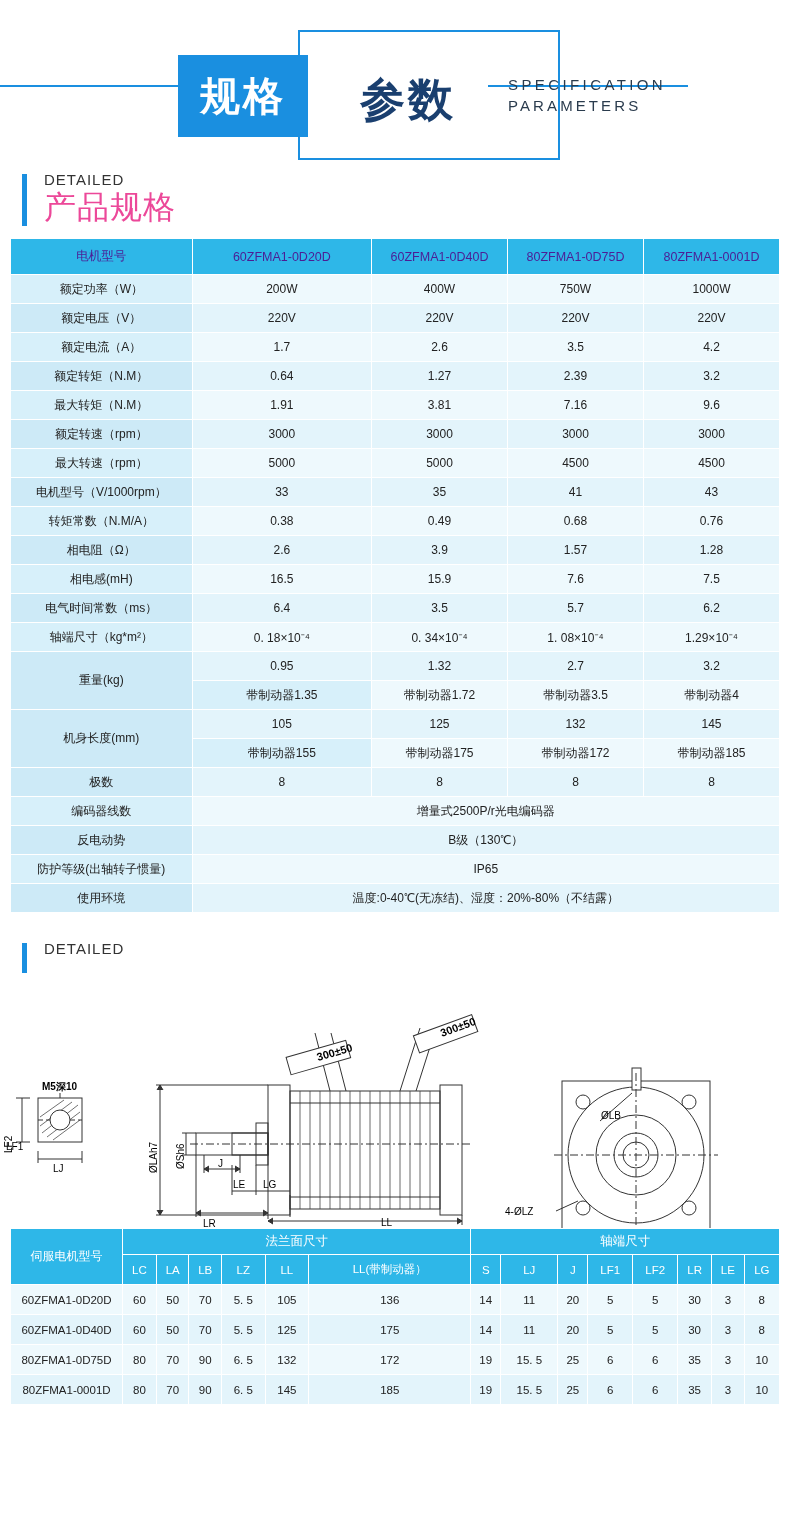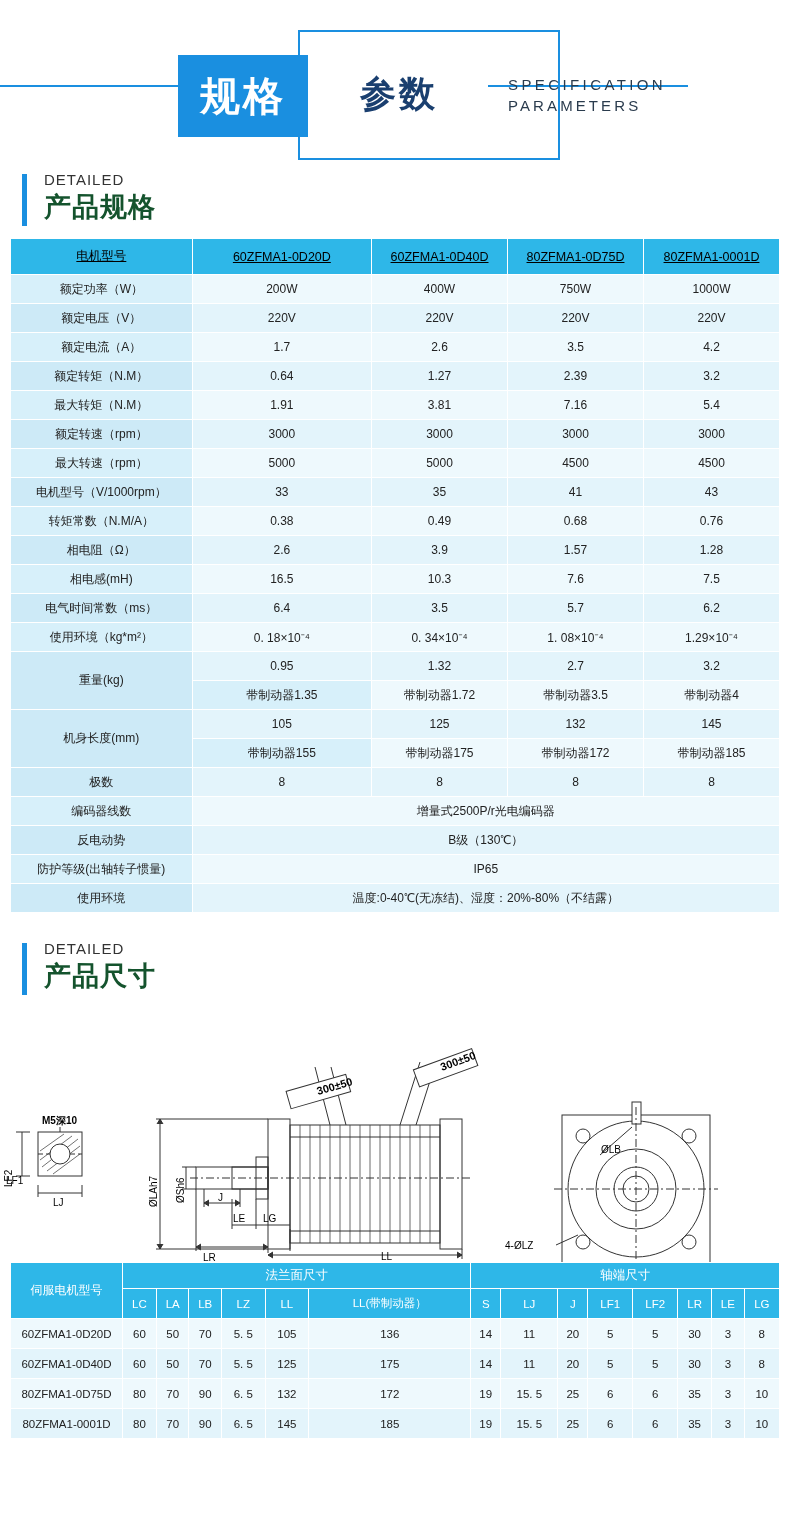--- a/index.html
+++ b/index.html
@@ -52,21 +52,21 @@
     text-align: center;
     color: #fff;
     font-size: 40px;
     letter-spacing: 3px;
     font-weight: bold;
   }
   .banner-cn2 {
     position: absolute;
     left: 360px; top: 70px;
     color: #1a3f6f;
-    font-size: 36px;
+    font-size: 45px;
     letter-spacing: 3px;
     font-weight: bold;
   }
   .banner-en {
     position: absolute;
     left: 508px; top: 74px;
     color: #2a3b4d;
     font-size: 15px;
     letter-spacing: 3.4px;
     line-height: 21px;
@@ -85,23 +85,23 @@
     width: 5px; height: 52px;
     background: #1a8fe0;
   }
   .sect-title .en {
     font-size: 15px;
     color: #333;
     letter-spacing: 1px;
     line-height: 20px;
   }
   .sect-title .cn {
-    font-size: 27px;
-    color: #14532d;
-    font-weight: bold;
+    font-size: 32px;
+    color: #ec4899;
+    font-weight: normal;
     line-height: 34px;
     letter-spacing: 1px;
   }
 
   
   .spec-wrap { padding: 0 10px; }
   table.spec {
     width: 770px;
     border-collapse: collapse;
     font-size: 12px;
@@ -109,25 +109,24 @@
   }
   table.spec th, table.spec td {
     border: 1px solid #ffffff;
     text-align: center;
     vertical-align: middle;
     padding: 0;
     height: 29px;
   }
   table.spec thead th {
     background: #2eb7e8;
-    color: #000000;
+    color: #4c1d95;
     font-weight: normal;
     height: 36px;
     font-size: 12.5px;
-    text-decoration: underline;
   }
   table.spec tbody tr td:first-child {
     background: #d7f0fa;
     width: 192px;
   }
   table.spec tbody td {
     background: #eef9fd;
     width: 144px;
   }
   table.spec tbody tr:nth-child(even) td { background: #e3f4fb; }
@@ -240,21 +239,21 @@
             <td>0.64</td>
             <td>1.27</td>
             <td>2.39</td>
             <td>3.2</td>
           </tr>
         <tr>
             <td>最大转矩（N.M）</td>
             <td>1.91</td>
             <td>3.81</td>
             <td>7.16</td>
-            <td>5.4</td>
+            <td>9.6</td>
           </tr>
         <tr>
             <td>额定转速（rpm）</td>
             <td>3000</td>
             <td>3000</td>
             <td>3000</td>
             <td>3000</td>
           </tr>
         <tr>
             <td>最大转速（rpm）</td>
@@ -280,33 +279,33 @@
         <tr>
             <td>相电阻（Ω）</td>
             <td>2.6</td>
             <td>3.9</td>
             <td>1.57</td>
             <td>1.28</td>
           </tr>
         <tr>
             <td>相电感(mH)</td>
             <td>16.5</td>
-            <td>10.3</td>
+            <td>15.9</td>
             <td>7.6</td>
             <td>7.5</td>
           </tr>
         <tr>
             <td>电气时间常数（ms）</td>
             <td>6.4</td>
             <td>3.5</td>
             <td>5.7</td>
             <td>6.2</td>
           </tr>
         <tr>
-            <td>使用环境（kg*m²）</td>
+            <td>轴端尺寸（kg*m²）</td>
             <td>0. 18×10⁻⁴</td>
             <td>0. 34×10⁻⁴</td>
             <td>1. 08×10⁻⁴</td>
             <td>1.29×10⁻⁴</td>
           </tr>
 
         <tr class="sub2">
           <td rowspan="2">重量(kg)</td>
           <td>0.95</td>
           <td>1.32</td>
@@ -358,21 +357,20 @@
           <td>使用环境</td>
           <td colspan="4">温度:0-40℃(无冻结)、湿度：20%-80%（不结露）</td>
         </tr>
       </tbody>
     </table>
   </div>
 
   <div class="sect-title" style="margin-top:26px;">
     <div class="bar"></div>
     <div class="en">DETAILED</div>
-    <div class="cn">产品尺寸</div>
   </div>
 
   <div class="draw-area">
     <svg width="790" height="255" viewBox="0 0 790 255">
       <g stroke="#333" fill="none" stroke-width="1">
 
         <rect x="38" y="125" width="44" height="44" stroke="#333"></rect>
         <line x1="38" y1="147" x2="82" y2="147" stroke="#333" stroke-dasharray="5 3"></line>
         <g stroke="#333" stroke-width="0.7">
           <line x1="42" y1="160" x2="78" y2="132"></line>

